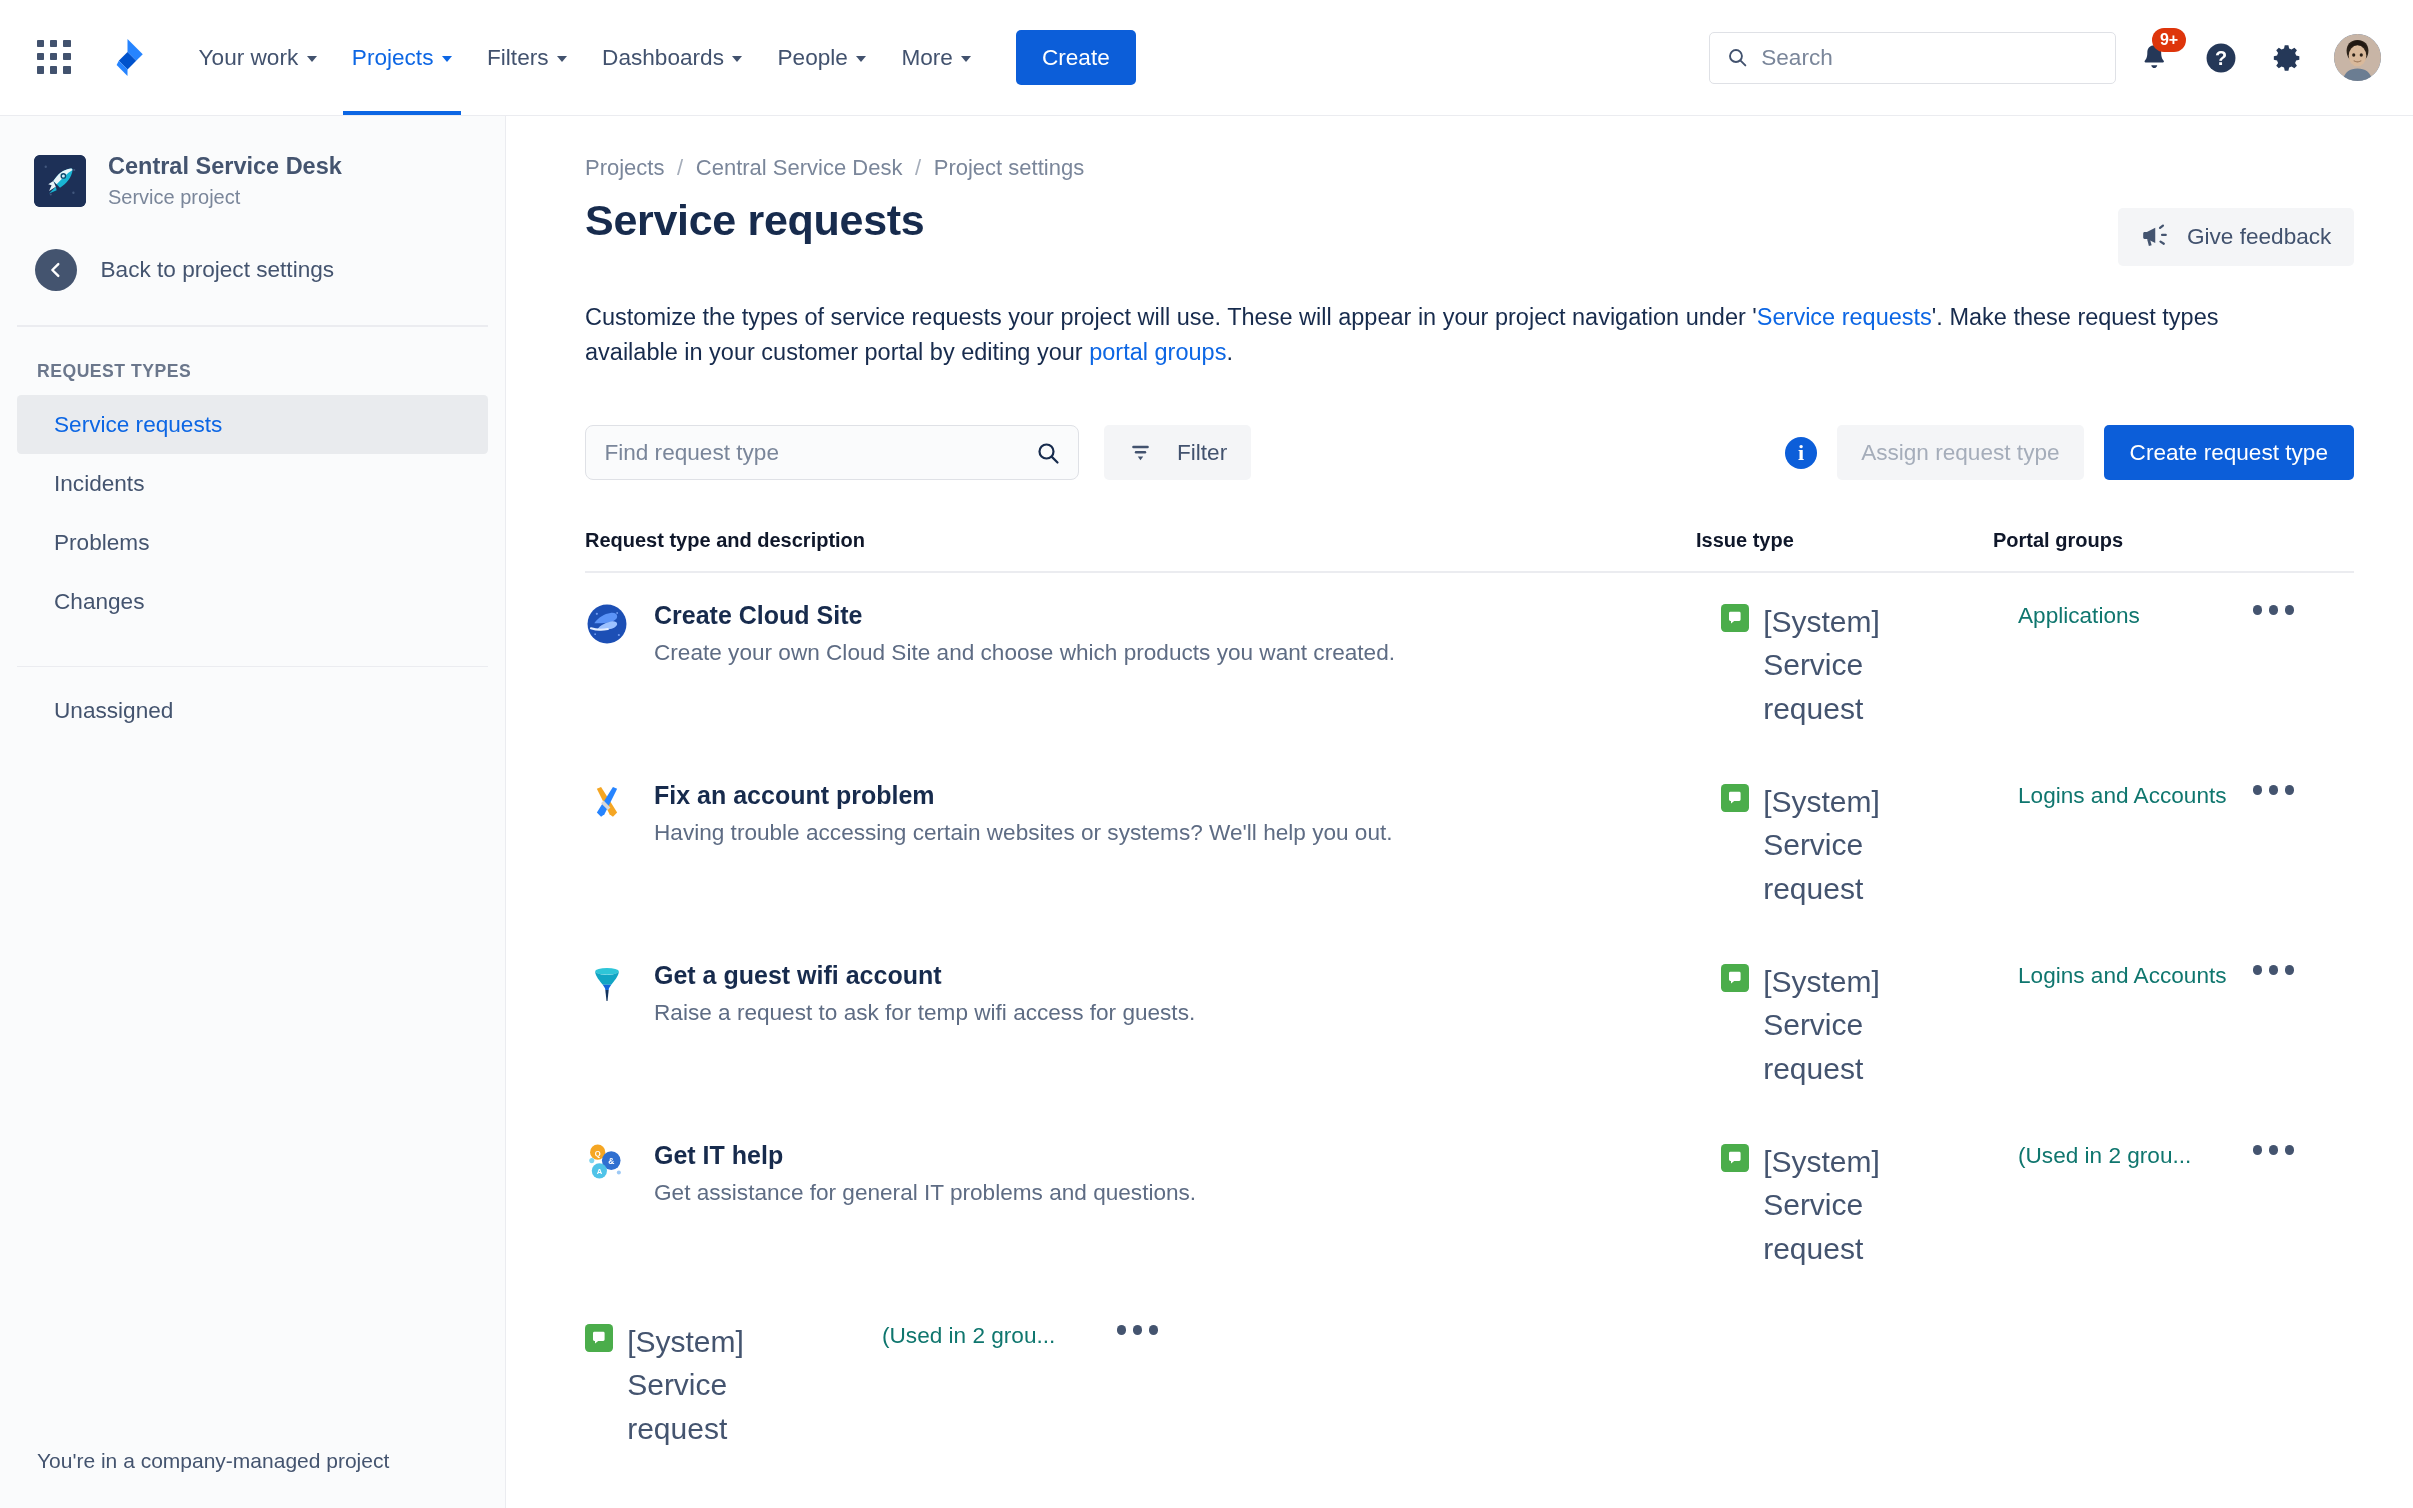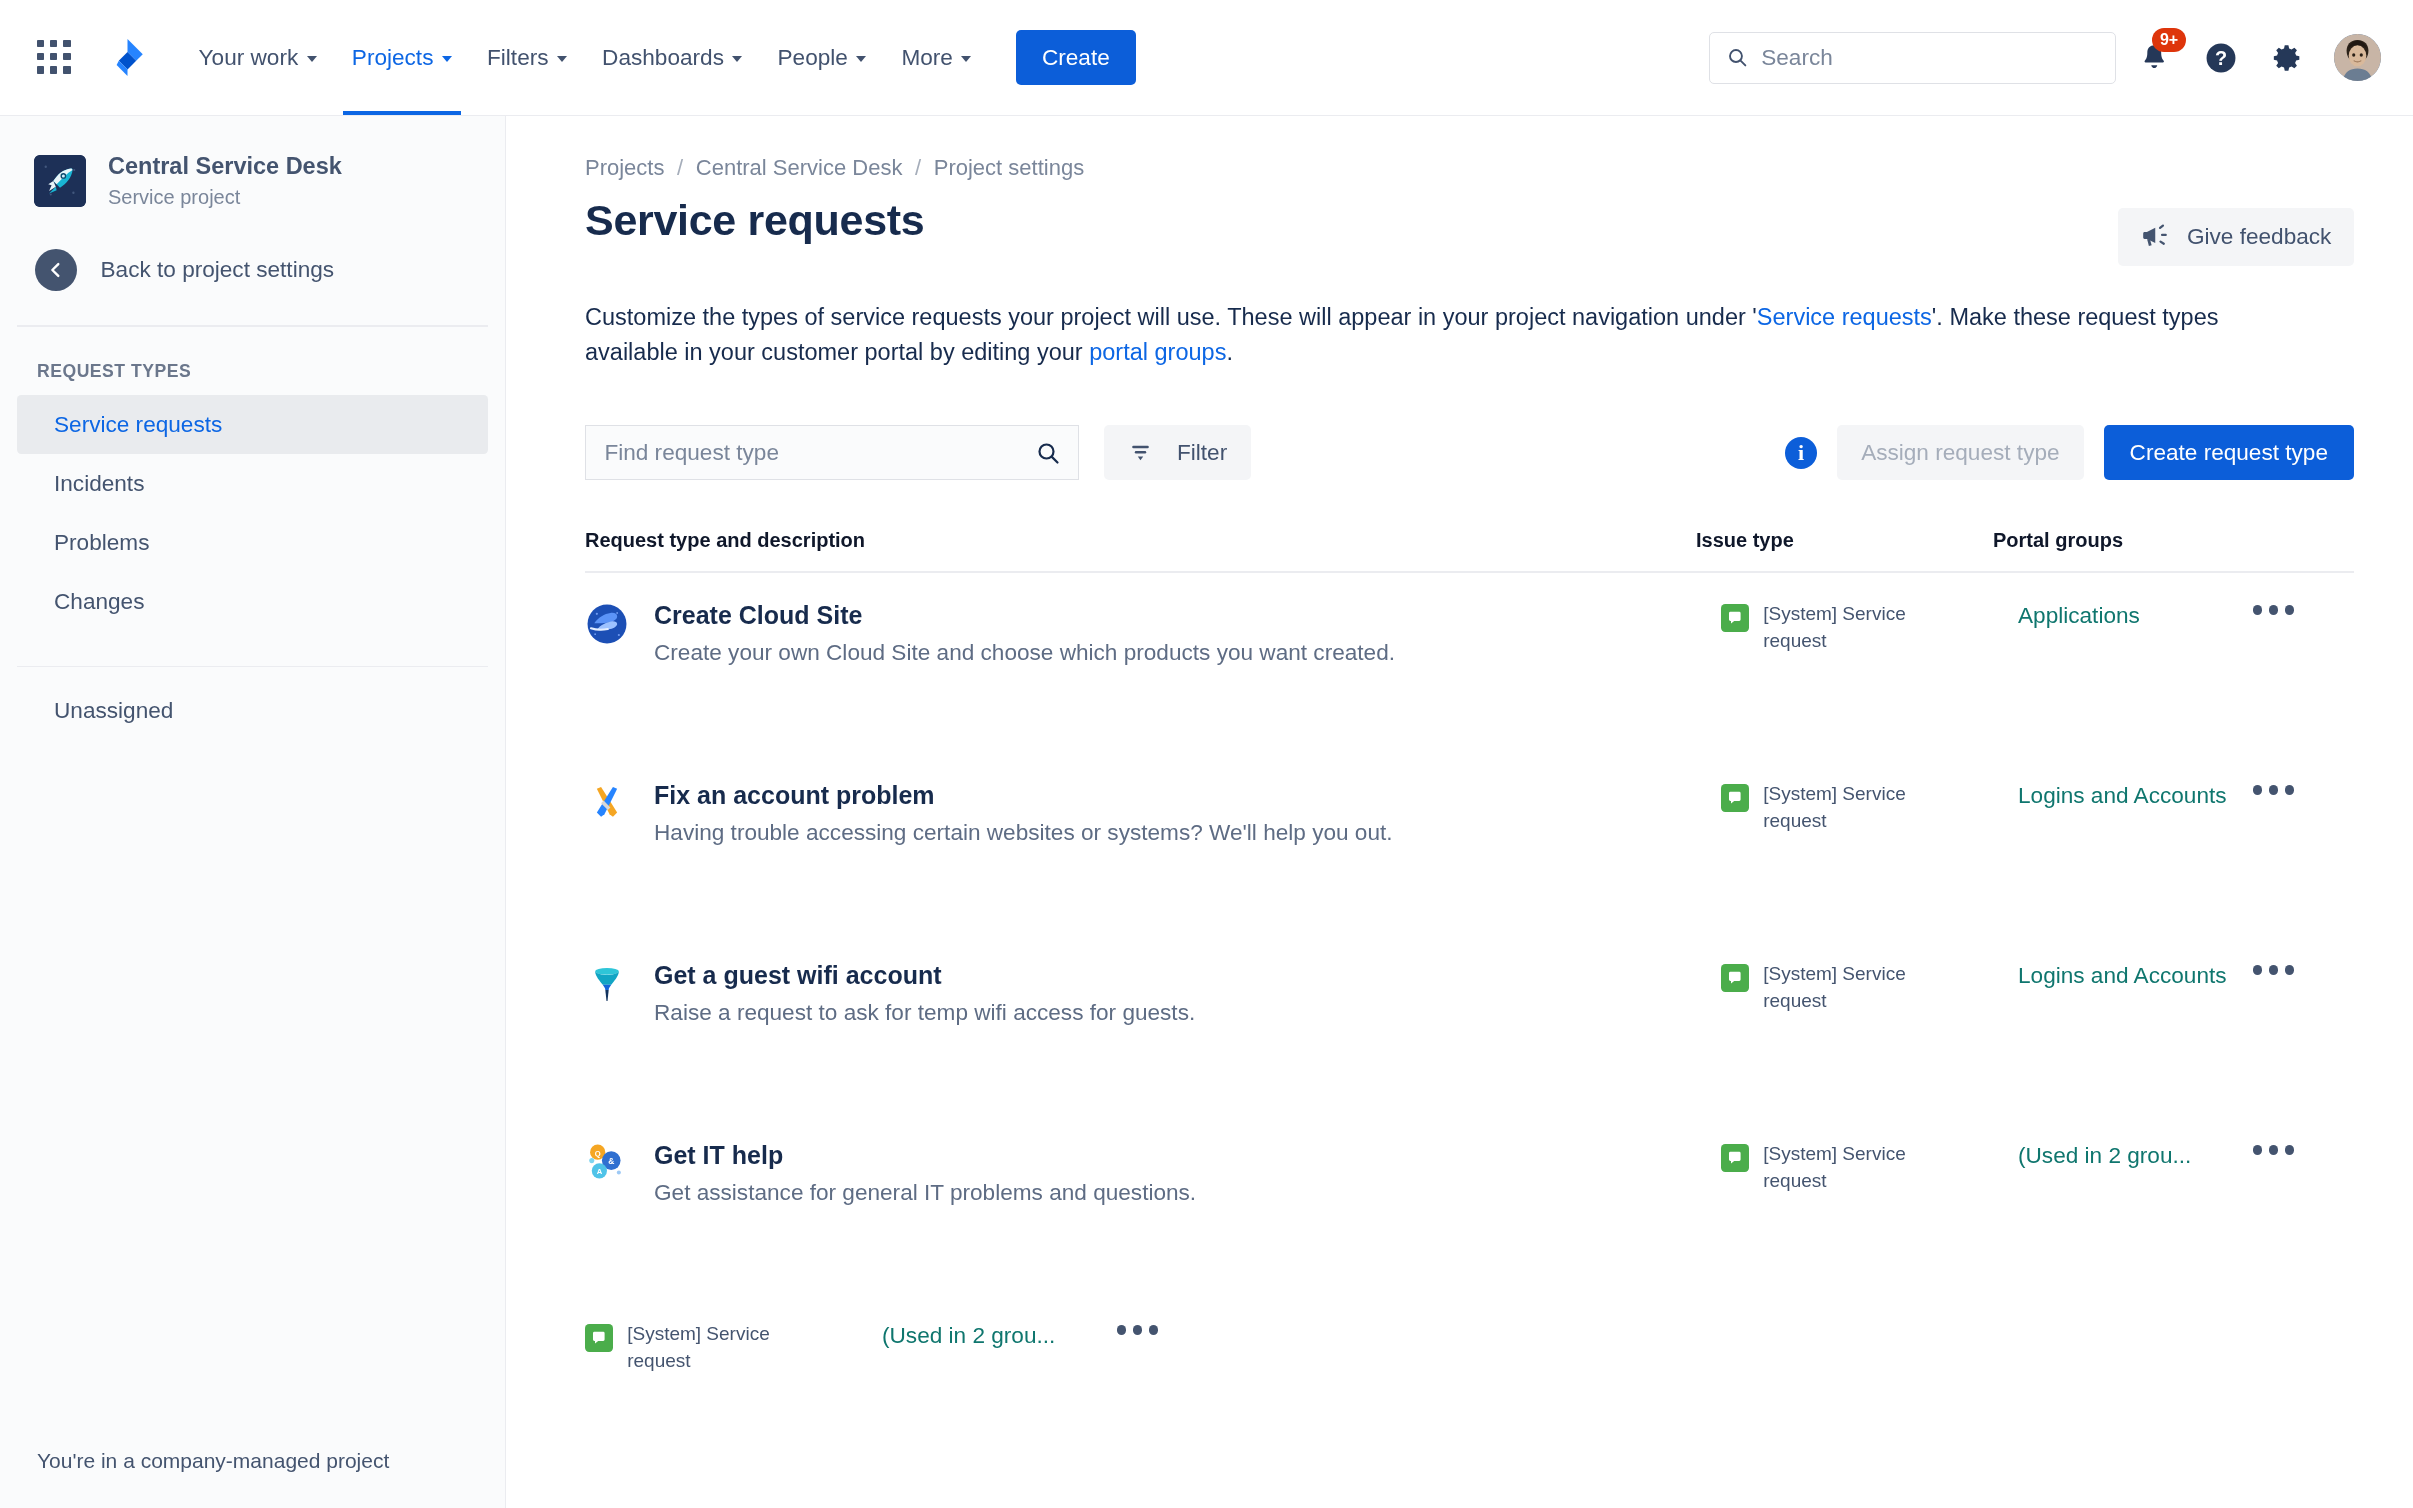--- a/index.html
+++ b/index.html
@@ -268,21 +268,21 @@
 
   .toolbar {
     margin-top: 54px;
     display: flex;
     align-items: center;
     gap: 25px;
   }
   .find-box {
     width: 494px; height: 55px;
     border: 1.7px solid #dfe1e6;
-    border-radius: 0;
+    border-radius: 8px;
     background: #fafbfc;
     display: flex; align-items: center;
     padding: 0 18.4px;
     cursor: text;
   }
   .find-box input {
     flex: 1; border: none; outline: none;
     background: transparent;
     font-size: 22.6px;
     color: #172b4d;
@@ -378,21 +378,21 @@
   .rt-desc {
     font-size: 22.6px;
     color: #5e6c84;
     line-height: 1.55;
     margin-top: 4px;
     max-width: 939px;
   }
   .issue-cell {
     display: flex;
     gap: 14.2px;
-    font-size: 19px;
+    font-size: 30px;
     color: #44546f;
     line-height: 1.46;
   }
   .issue-sq {
     width: 28px; height: 28px;
     border-radius: 4.2px;
     background: #4bad4b;
     flex-shrink: 0;
     margin-top: 4.2px;
     display: flex; align-items: center; justify-content: center;

